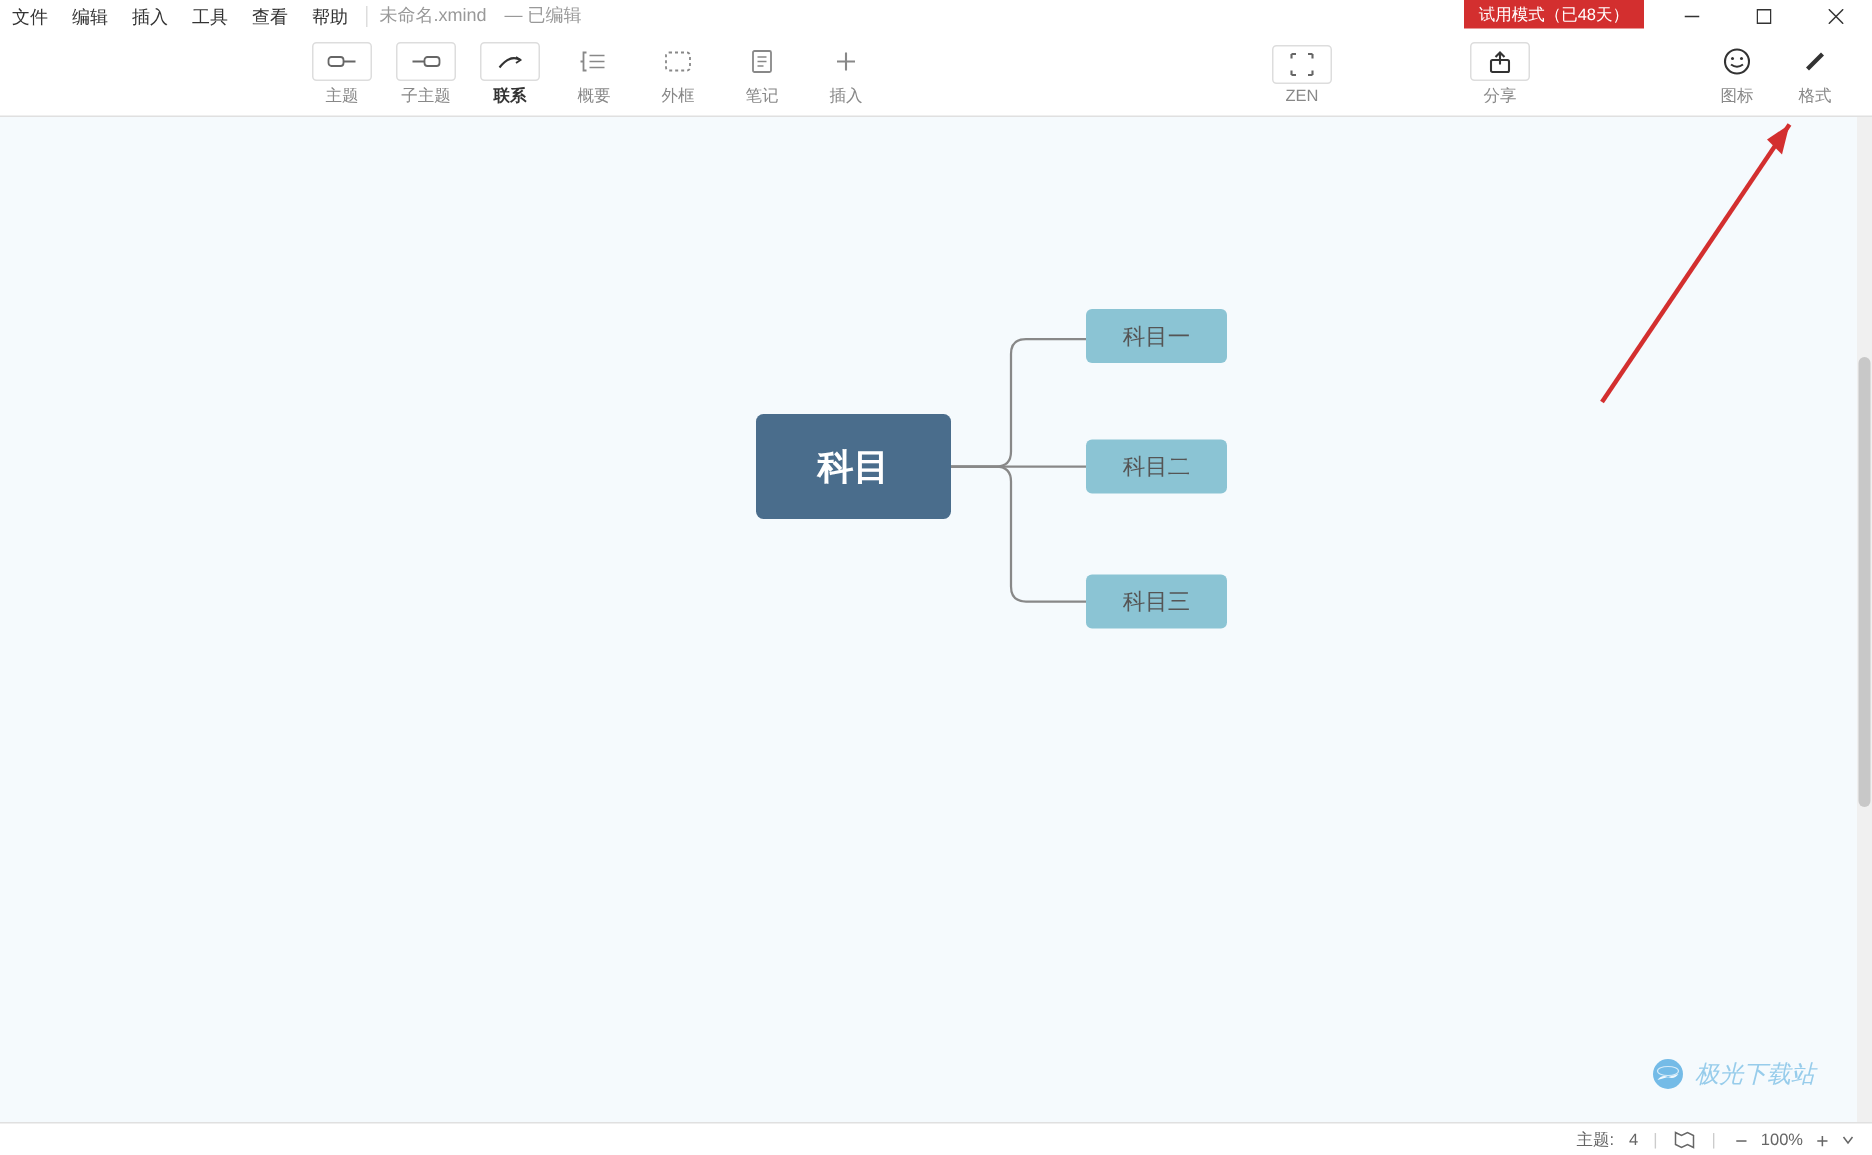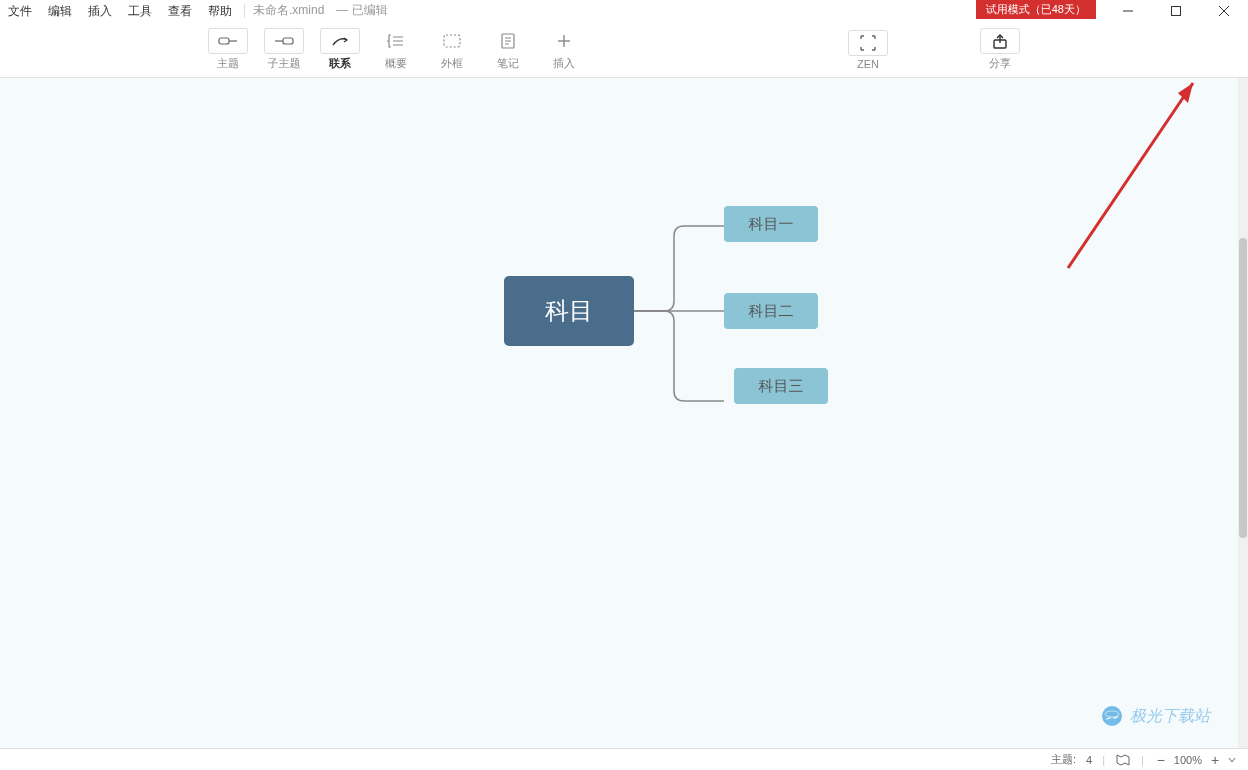--- a/index.html
+++ b/index.html
@@ -34,21 +34,21 @@
 .toolbar-right { position: absolute; right: 12px; top: 0; height: 100%; display: flex; align-items: center; gap: 0; }
 .right-btn { width: 52px; display: flex; flex-direction: column; align-items: center; gap: 2px; cursor: default; }
 .right-btn .icon-box { width: 36px; height: 26px; display: flex; align-items: center; justify-content: center; }
 .right-btn .tlabel { font-size: 11px; color: #888; }
 
 .zen-share { position: absolute; left: 840px; top: 0; height: 100%; display: flex; align-items: center; gap: 76px; }
 
 
 .canvas { position: absolute; top: 78px; left: 0; right: 10px; bottom: 22px; background: #f5fafd; overflow: hidden; }
 .mindmap { position: absolute; left: 504px; top: 198px; }
-.central-node { position: absolute; left: 0; top: 0; width: 130px; height: 70px; background: #4a6d8c; color: #fff; display: flex; align-items: center; justify-content: center; font-size: 24px; font-weight: normal; border-radius: 5px; }
+.central-node { position: absolute; left: 0; top: 0; width: 130px; height: 70px; background: #4a6d8c; color: #fff; display: flex; align-items: center; justify-content: center; font-size: 24px; font-weight: bold; border-radius: 5px; }
 .sub-node { position: absolute; width: 94px; height: 36px; background: #8bc4d4; color: #555; display: flex; align-items: center; justify-content: center; font-size: 15px; border-radius: 4px; }
 .connector { position: absolute; }
 
 
 .arrow-annotation { position: absolute; pointer-events: none; }
 
 
 .watermark { position: absolute; right: 28px; bottom: 20px; font-size: 16px; color: #87c5e8; font-style: italic; opacity: 0.85; display: flex; align-items: center; gap: 6px; }
 .watermark .globe { width: 24px; height: 24px; }
 
@@ -180,34 +180,55 @@
       <div class="icon-box">
           <svg width="18" height="18">
             <rect x="3" y="8" width="12" height="8" rx="1" fill="none" stroke="#333" stroke-width="1.4"></rect>
             <path d="M9 11 L9 3 M6 6 L9 3 L12 6" fill="none" stroke="#333" stroke-width="1.4"></path>
           </svg>
         </div>
       <div class="tlabel">分享</div>
     </div>
   </div>
 
+  <div class="toolbar-right">
+    <div class="right-btn">
+      <div class="icon-box">
+          <svg width="20" height="20">
+            <circle cx="10" cy="10" r="8" fill="none" stroke="#333" stroke-width="1.4"></circle>
+            <circle cx="7" cy="8" r="1" fill="#333"></circle>
+            <circle cx="13" cy="8" r="1" fill="#333"></circle>
+            <path d="M6 12 Q10 15 14 12" fill="none" stroke="#333" stroke-width="1.4"></path>
+          </svg>
+        </div>
+      <div class="tlabel">图标</div>
+    </div>
+    <div class="right-btn">
+      <div class="icon-box">
+          <svg width="20" height="20">
+            <path d="M4 14 L8 10 L14 4 L16 6 L10 12 L6 16 Z" fill="#333"></path>
+          </svg>
+        </div>
+      <div class="tlabel">格式</div>
+    </div>
+  </div>
 </div>
 
 <div class="canvas">
   <div class="mindmap">
 
     <svg class="connector" style="left:130px;top:-80px;" width="90" height="240">
       <path d="M0 115 L30 115 Q40 115 40 105 L40 40 Q40 30 50 30 L90 30" fill="none" stroke="#888" stroke-width="1.5"></path>
       <path d="M0 115 L30 115 L90 115" fill="none" stroke="#888" stroke-width="1.5"></path>
       <path d="M0 115 L30 115 Q40 115 40 125 L40 195 Q40 205 50 205 L90 205" fill="none" stroke="#888" stroke-width="1.5"></path>
     </svg>
     <div class="central-node">科目</div>
     <div class="sub-node" style="left:220px;top:-70px;">科目一</div>
     <div class="sub-node" style="left:220px;top:17px;">科目二</div>
-    <div class="sub-node" style="left:220px;top:92px;margin-left:10px;">科目三</div>
+    <div class="sub-node" style="left:220px;top:107px;">科目三</div>
   </div>
 
   <svg class="arrow-annotation" style="left:1058px;top:-5px;" width="150" height="200">
     <line x1="10" y1="195" x2="135" y2="10" stroke="#d32f2f" stroke-width="3"></line>
     <polygon points="135,10 120,20 130,30" fill="#d32f2f"></polygon>
   </svg>
 
   <div class="watermark">
     <svg class="globe" viewBox="0 0 24 24">
       <circle cx="12" cy="12" r="10" fill="#5eb1e4"></circle>

